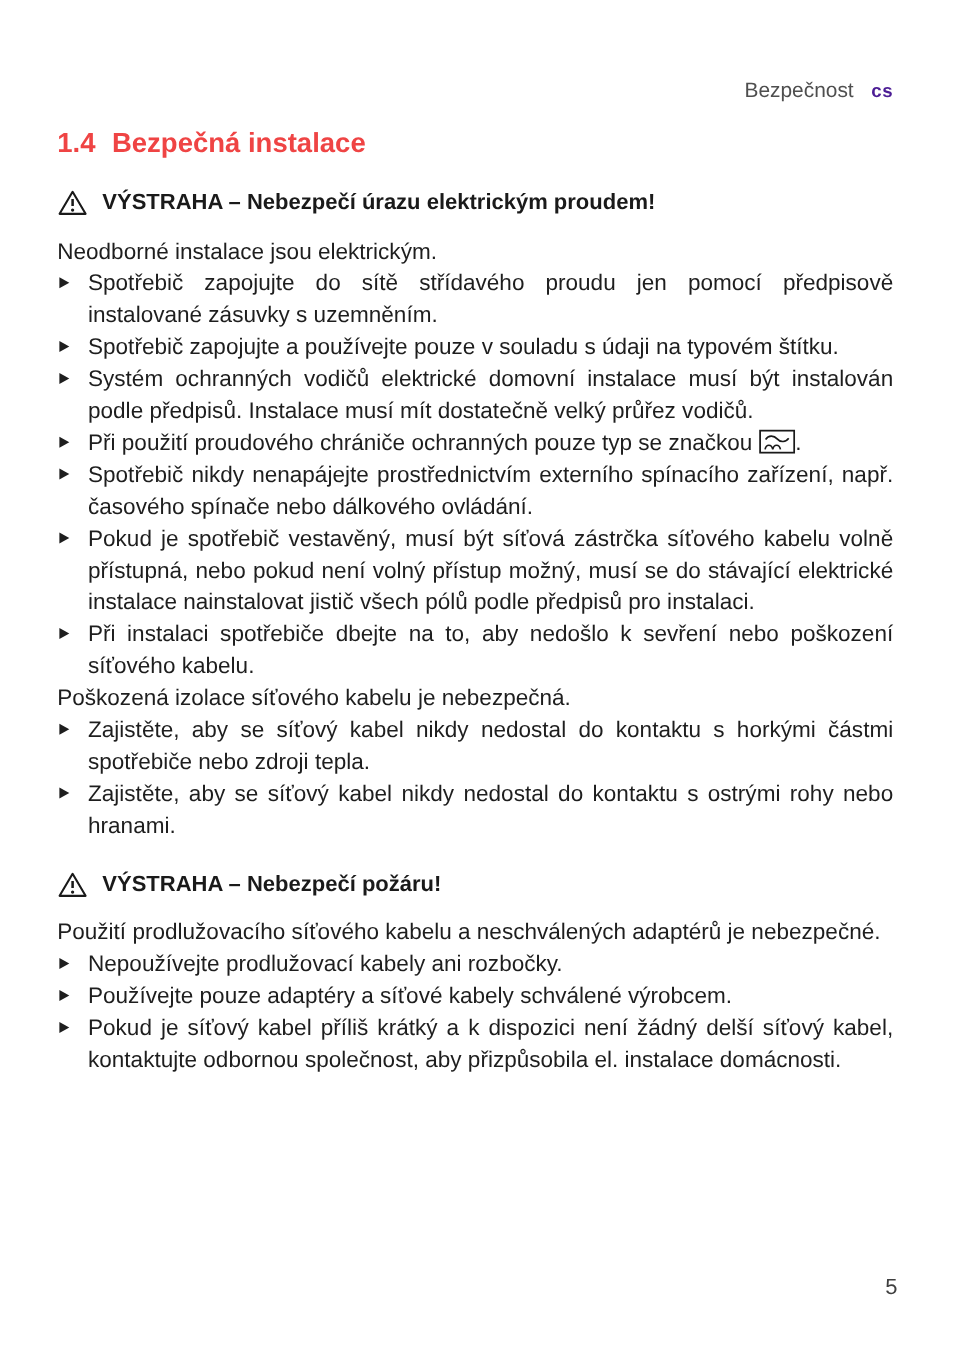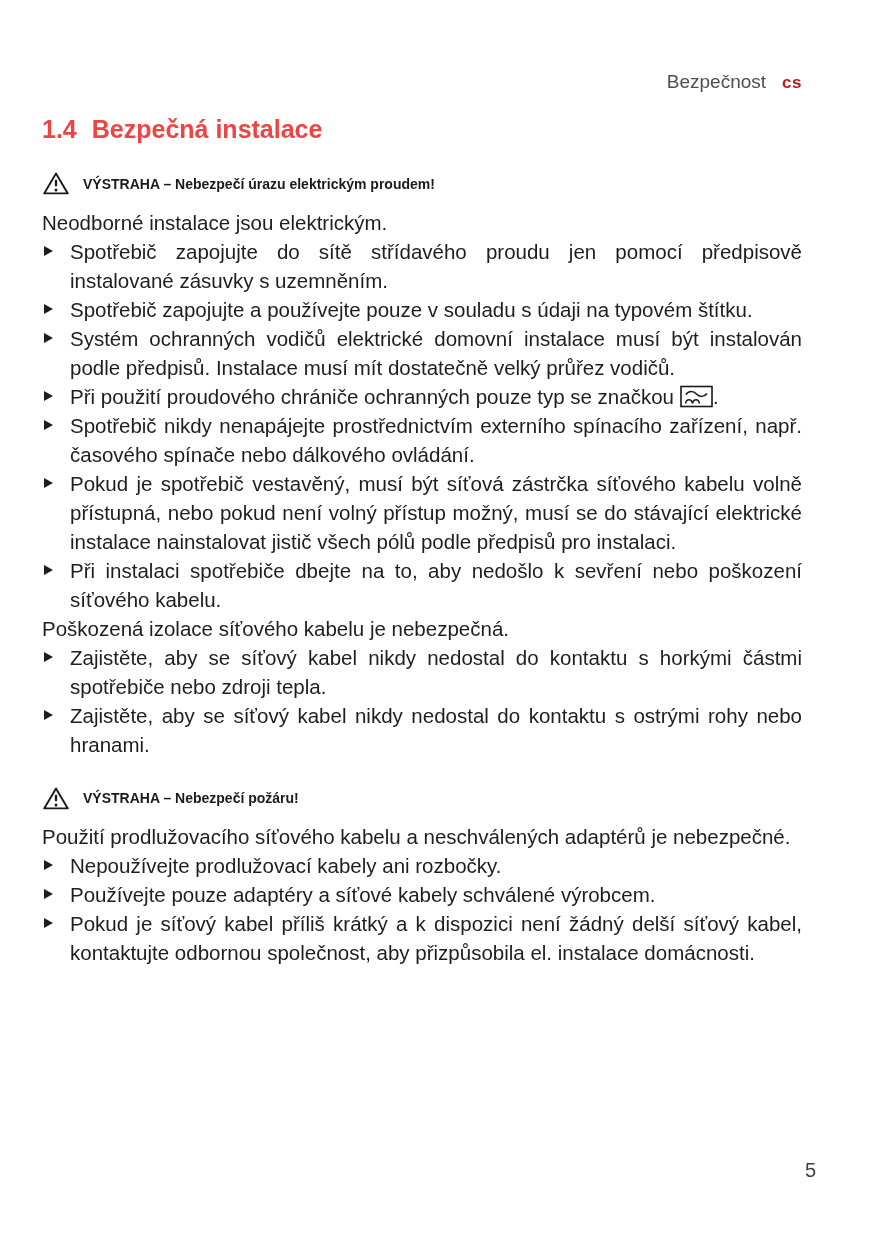--- a/index.html
+++ b/index.html
@@ -8,56 +8,56 @@
     position: relative;
     width: 874px;
     height: 1240px;
     background: #ffffff;
     font-family: "Liberation Sans", sans-serif;
     color: #1e1e1e;
     overflow: hidden;
   }
   .content {
     position: absolute;
-    left: 42px;
+    left: 52px;
     top: 46px;
     width: 760px;
   }
   
   .running-header {
     display: flex;
     justify-content: flex-end;
     align-items: baseline;
     gap: 16px;
     font-size: 19px;
   }
   .running-header .section-name { color: #4f4f4f; }
   .running-header .lang-code {
     font-weight: bold;
-    color: #b91c1c;
+    color: #4c1d95;
     font-size: 17px;
     letter-spacing: 0.5px;
     margin-top: 27px;
   }
   
   .section-title {
     margin-top: 22px;
     font-size: 25px;
     font-weight: bold;
     display: flex;
     gap: 15px;
     color: #ef4444;
   }
   
   .warning-heading {
     margin-top: 27px;
     display: flex;
     align-items: center;
     gap: 13px;
-    font-size: 14px;
+    font-size: 20px;
     font-weight: bold;
     color: #1a1a1a;
   }
   .warning-heading svg { flex: 0 0 auto; display: block; }
   
   .body-text {
     font-size: 20.5px;
     line-height: 29px;
     text-align: justify;
   }

